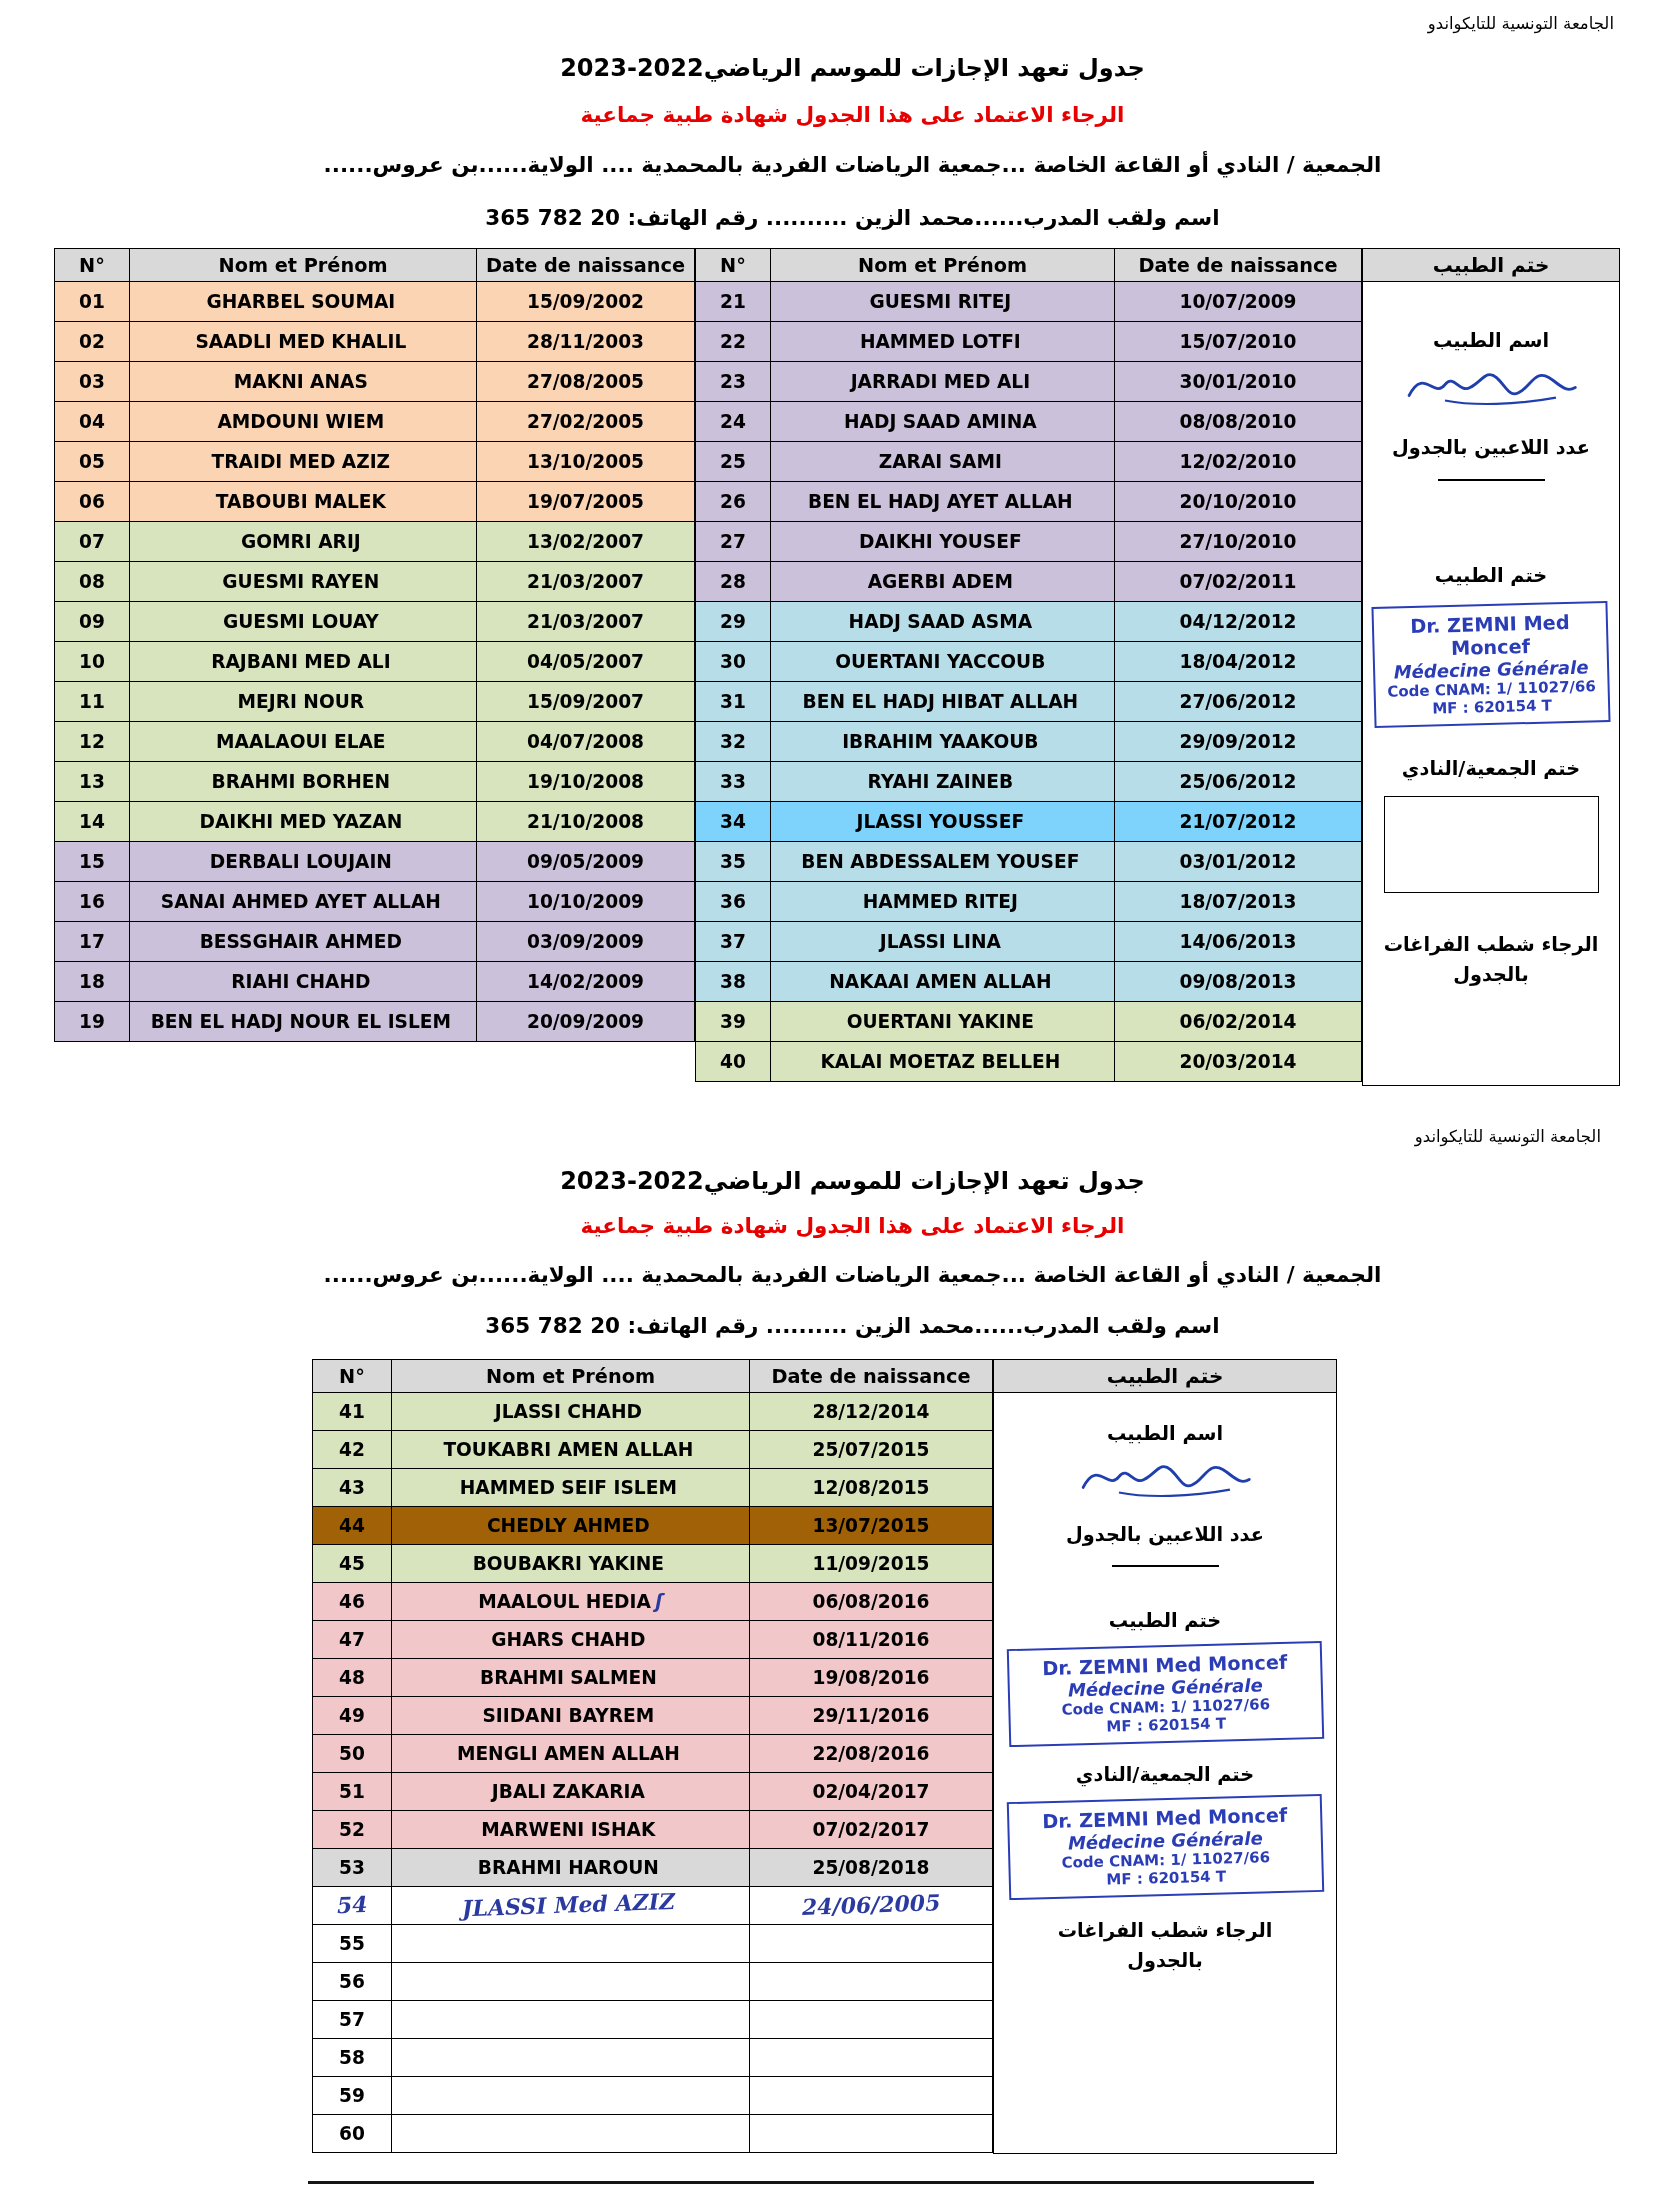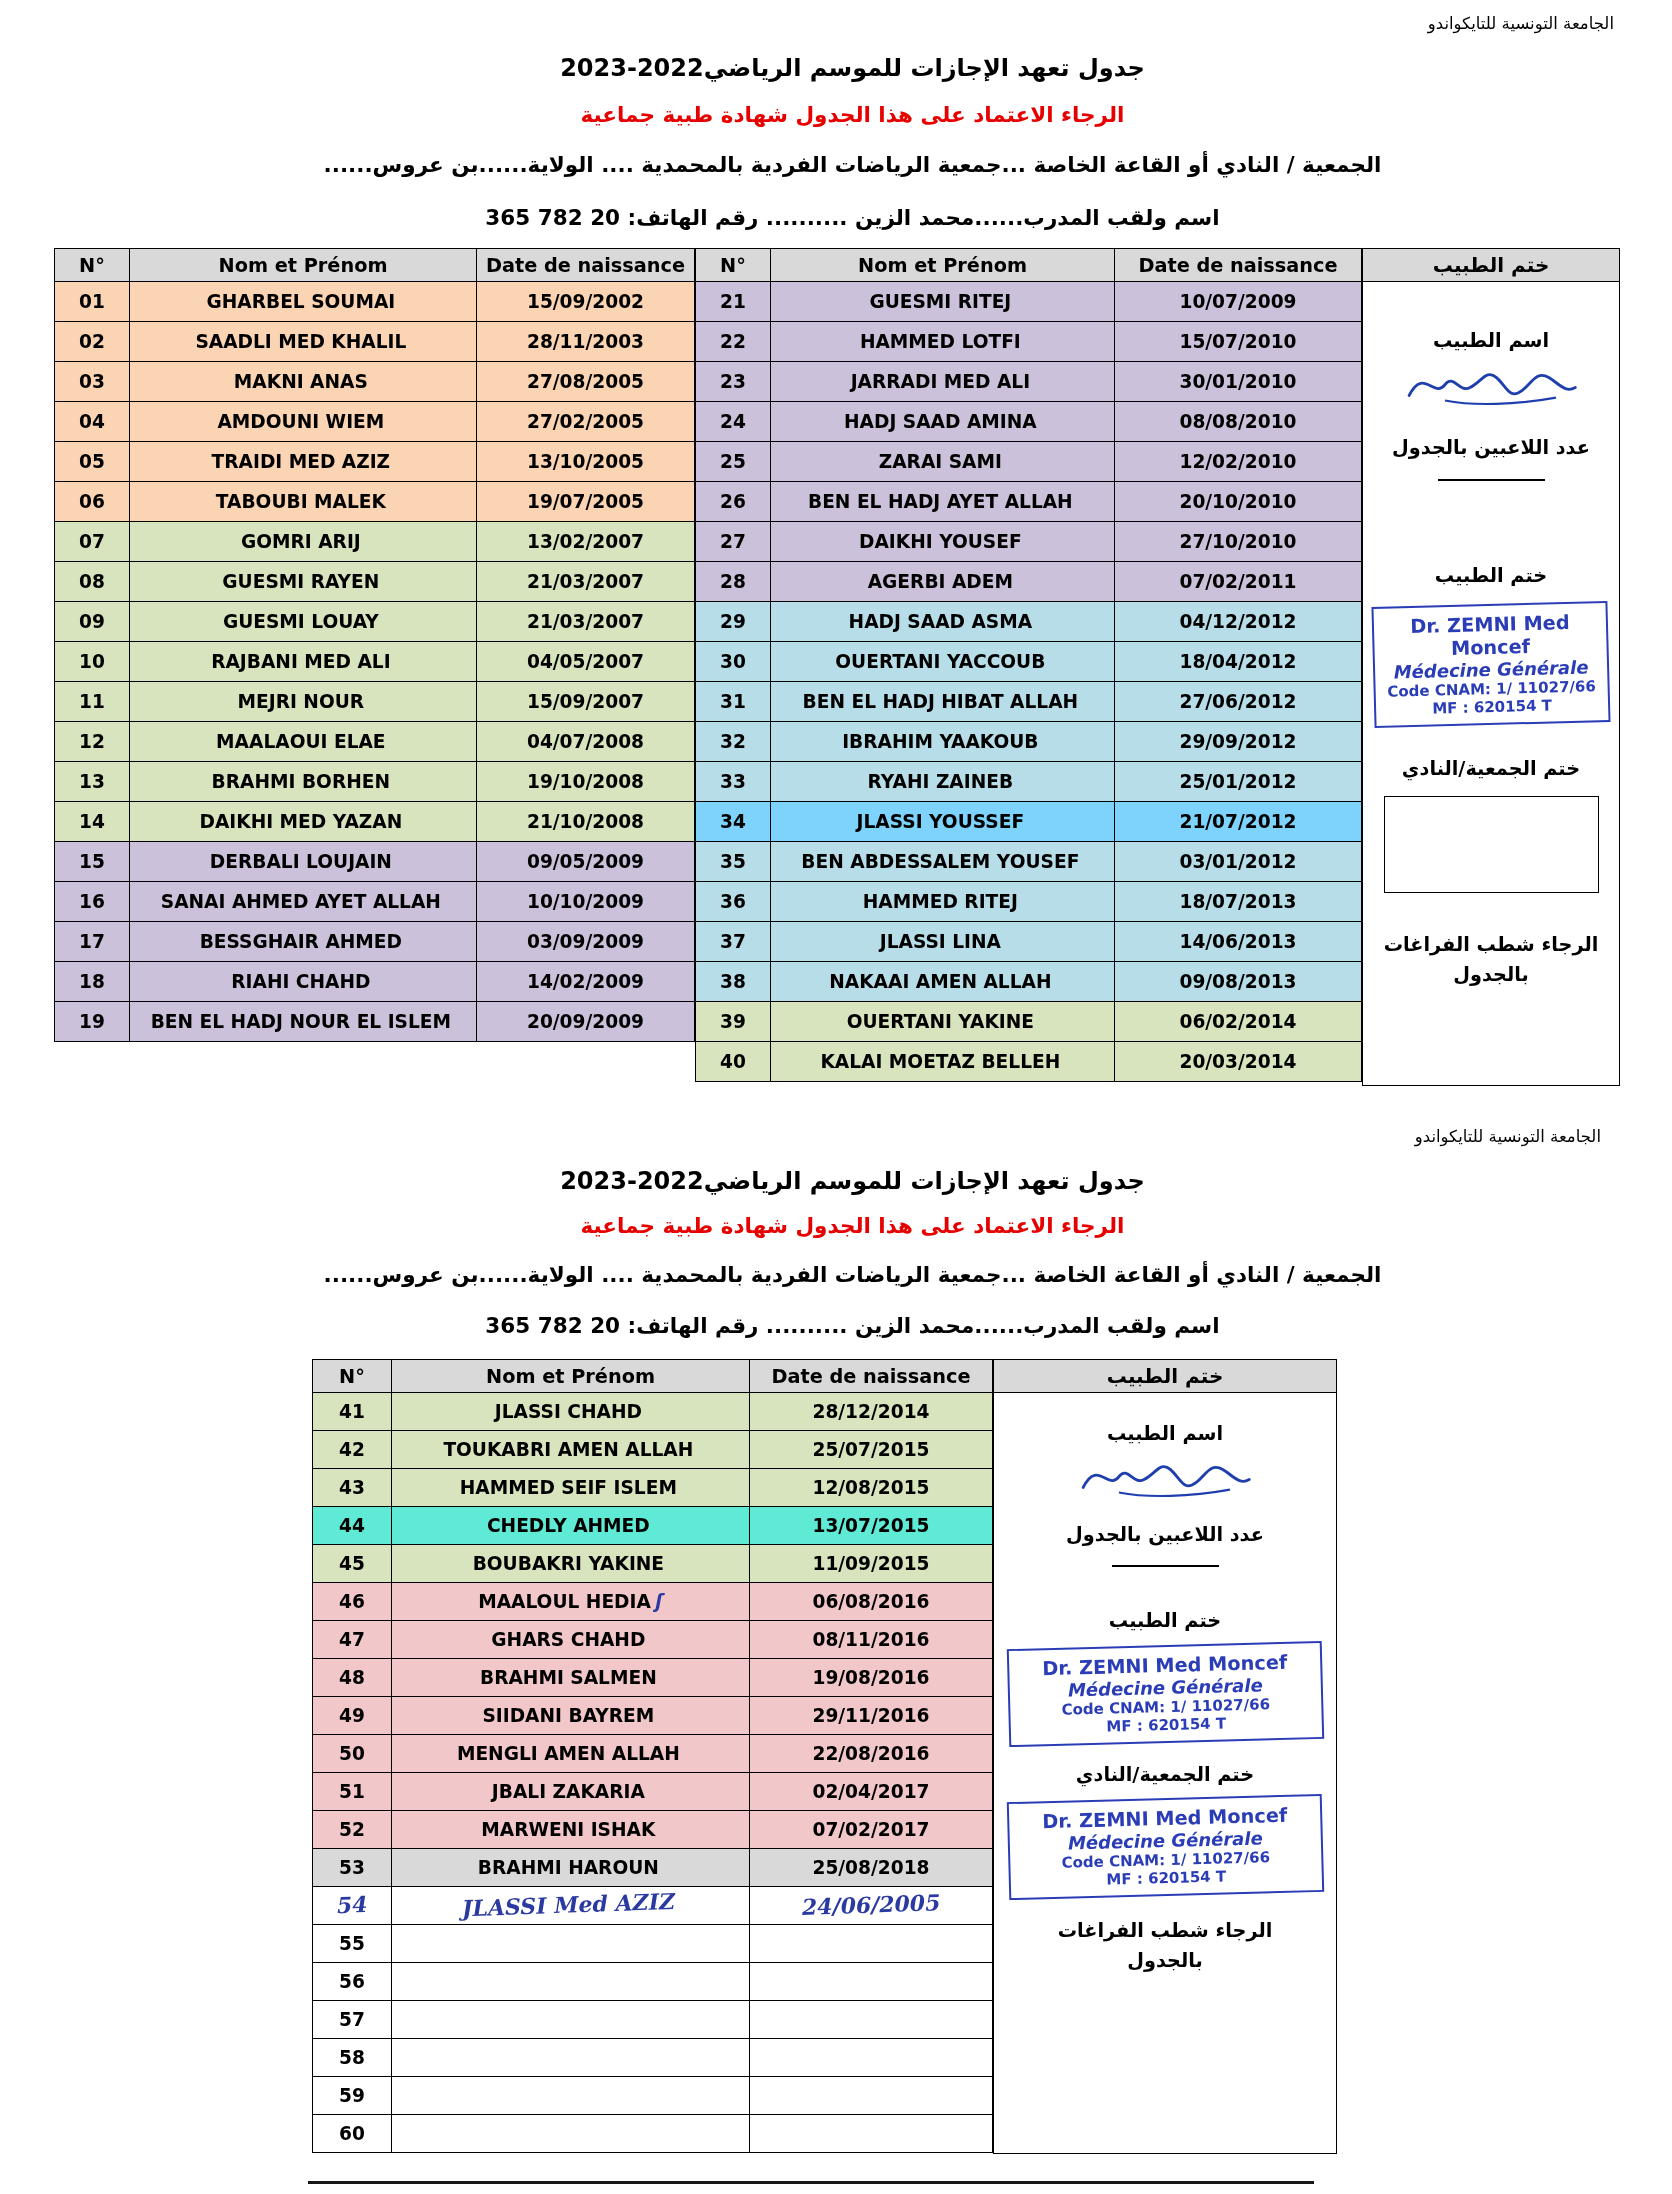--- a/index.html
+++ b/index.html
@@ -320,21 +320,21 @@
 
           <tr style="background: rgb(183, 222, 232);">
             <td><span class="cv">32</span></td>
             <td><span class="cv">IBRAHIM YAAKOUB</span><span class="mark cv"></span></td>
             <td><span class="cv">29/09/2012</span></td>
           </tr>
 
           <tr style="background: rgb(183, 222, 232);">
             <td><span class="cv">33</span></td>
             <td><span class="cv">RYAHI ZAINEB</span><span class="mark cv"></span></td>
-            <td><span class="cv">25/01/2012</span></td>
+            <td><span class="cv">25/06/2012</span></td>
           </tr>
 
           <tr style="background: #7dd3fc; margin-left: 20px;">
             <td><span class="cv">34</span></td>
             <td><span class="cv">JLASSI YOUSSEF</span><span class="mark cv"></span></td>
             <td><span class="cv">21/07/2012</span></td>
           </tr>
 
           <tr style="background: rgb(183, 222, 232);">
             <td><span class="cv">35</span></td>
@@ -431,21 +431,21 @@
             <td><span class="cv">TOUKABRI AMEN ALLAH</span><span class="mark cv"></span></td>
             <td><span class="cv">25/07/2015</span></td>
           </tr>
 
           <tr style="background: rgb(215, 228, 189);">
             <td><span class="cv">43</span></td>
             <td><span class="cv">HAMMED SEIF ISLEM</span><span class="mark cv"></span></td>
             <td><span class="cv">12/08/2015</span></td>
           </tr>
 
-          <tr style="background: #5eead4;">
+          <tr style="background: #a16207;">
             <td><span class="cv">44</span></td>
             <td><span class="cv">CHEDLY AHMED</span><span class="mark cv"></span></td>
             <td><span class="cv">13/07/2015</span></td>
           </tr>
 
           <tr style="background: rgb(215, 228, 189);">
             <td><span class="cv">45</span></td>
             <td><span class="cv">BOUBAKRI YAKINE</span><span class="mark cv"></span></td>
             <td><span class="cv">11/09/2015</span></td>
           </tr>

